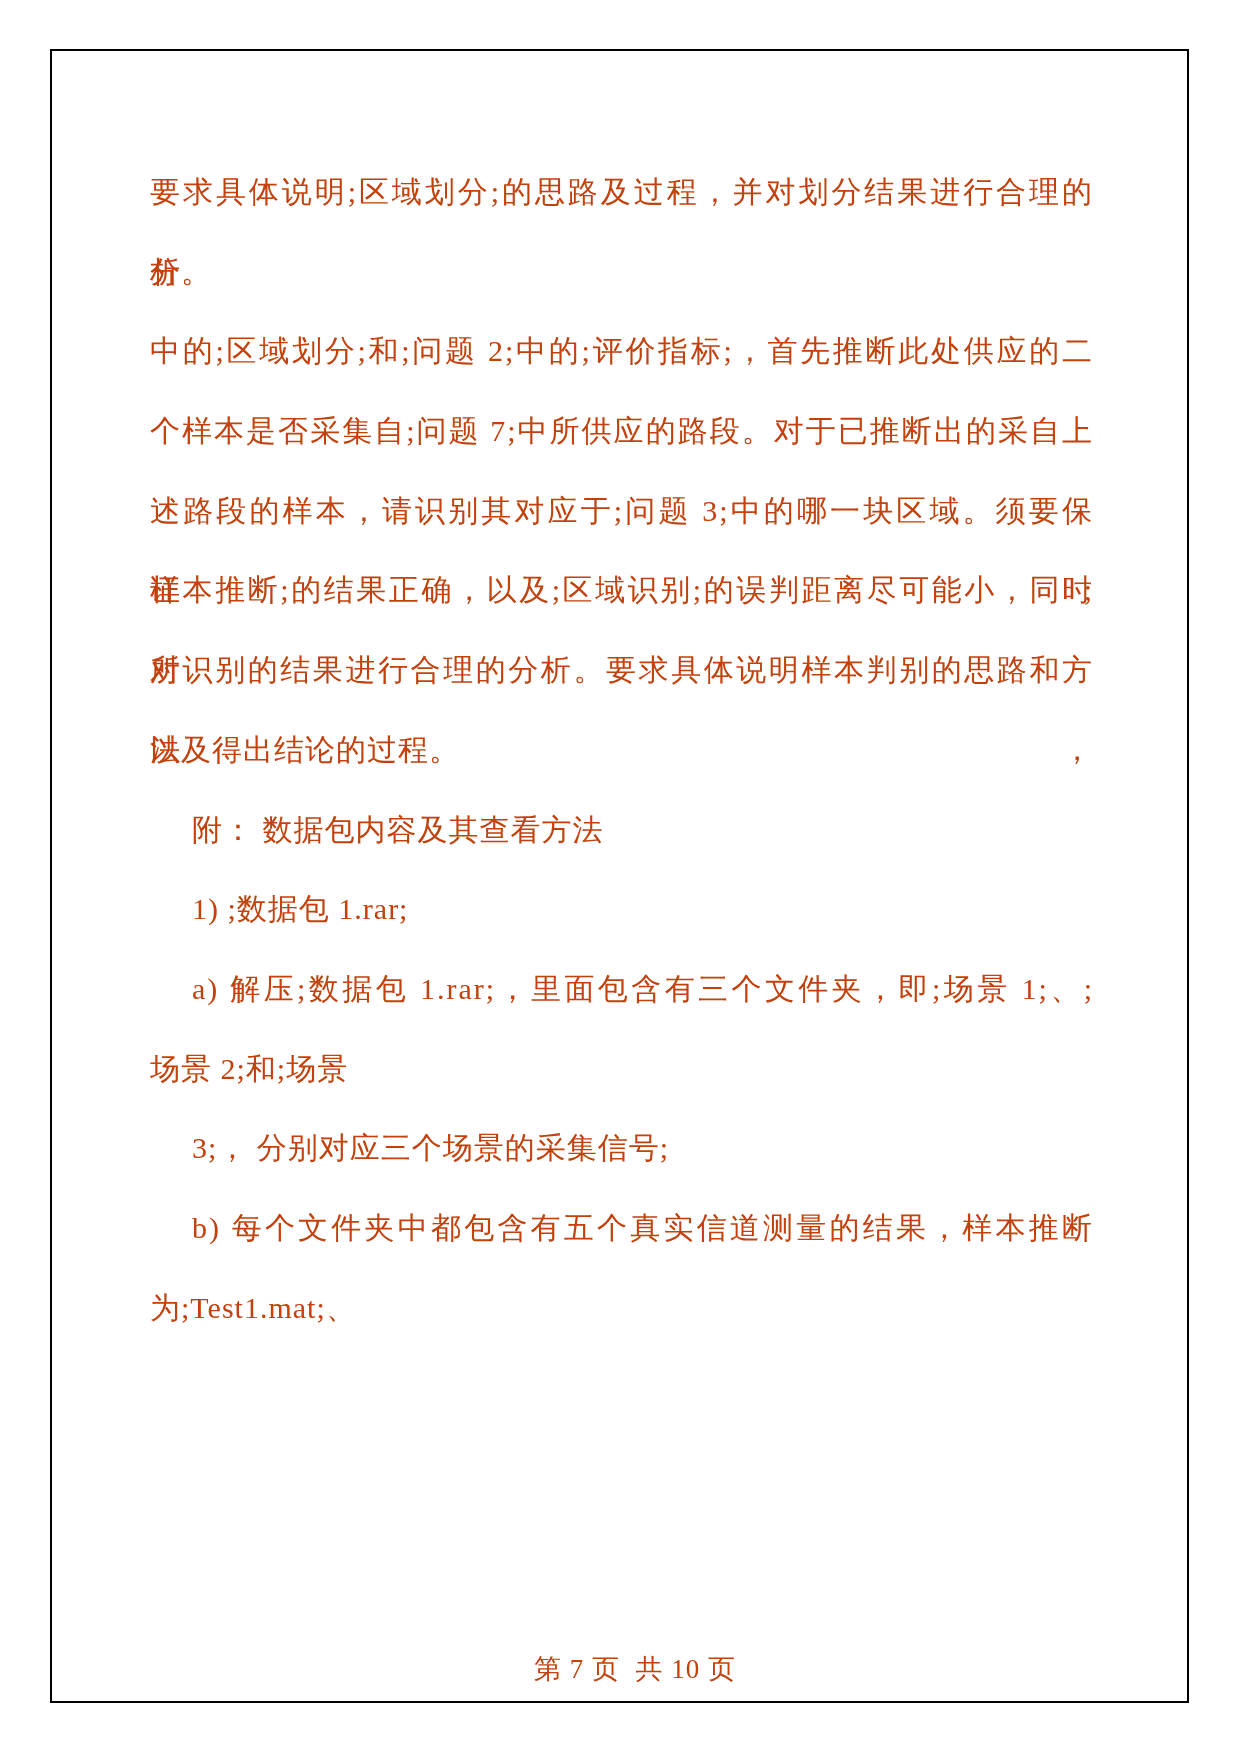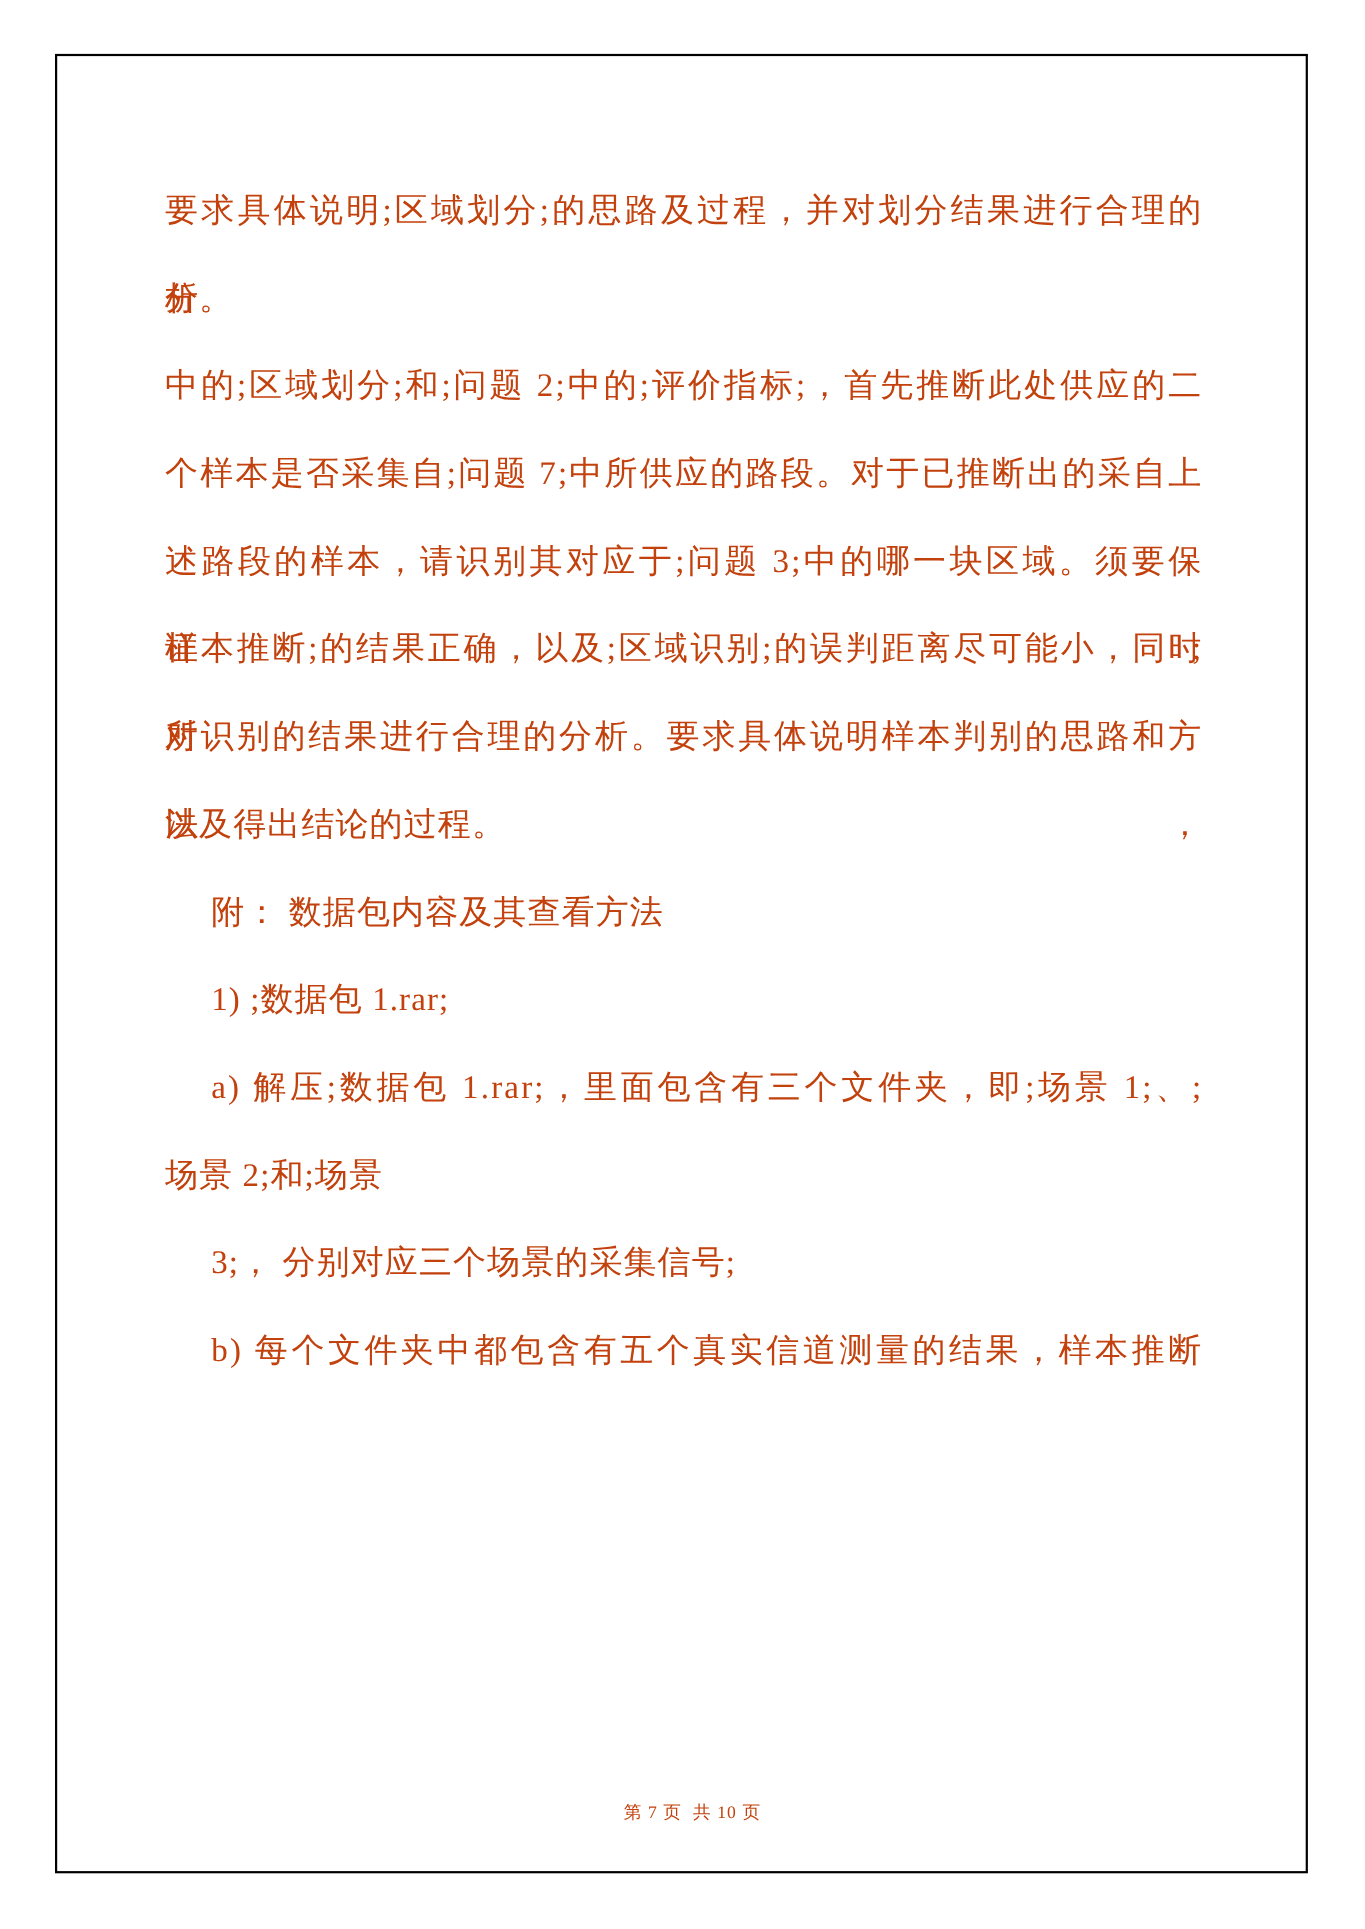--- a/index.html
+++ b/index.html
@@ -46,21 +46,21 @@
     letter-spacing: 2px;
   }
   .ind { text-indent: 42px; }
   .ind-lg { text-indent: 63px; }
   .footer {
     position: absolute;
     left: 50px;
     top: 1620px;
     width: 1139px;
     text-align: center;
-    font-size: 16px;
+    font-size: 27px;
     white-space: pre;
     letter-spacing: 1px;
   }
 </style>
 </head>
 <body>
 
 <div class="page">
   <div class="border-frame"></div>
 
@@ -72,18 +72,19 @@
     <div class="line just">述路段的样本，请识别其对应于;问题 3;中的哪一块区域。须要保证;</div>
     <div class="line just">样本推断;的结果正确，以及;区域识别;的误判距离尽可能小，同时对</div>
     <div class="line just">所识别的结果进行合理的分析。要求具体说明样本判别的思路和方法，</div>
     <div class="line">以及得出结论的过程。</div>
     <div class="line ind">附： 数据包内容及其查看方法</div>
     <div class="line ind">1) ;数据包 1.rar;</div>
     <div class="line just ind">a) 解压;数据包 1.rar;，里面包含有三个文件夹，即;场景 1;、;</div>
     <div class="line">场景 2;和;场景</div>
     <div class="line ind">3;， 分别对应三个场景的采集信号;</div>
     <div class="line just ind">b) 每个文件夹中都包含有五个真实信道测量的结果，样本推断</div>
+    <div class="line">为;Test1.mat;、</div>
   </div>
 
   <div class="footer">
     <span>第 7 页  共 10 页</span>
   </div>
 </div>
 
 </body></html>

